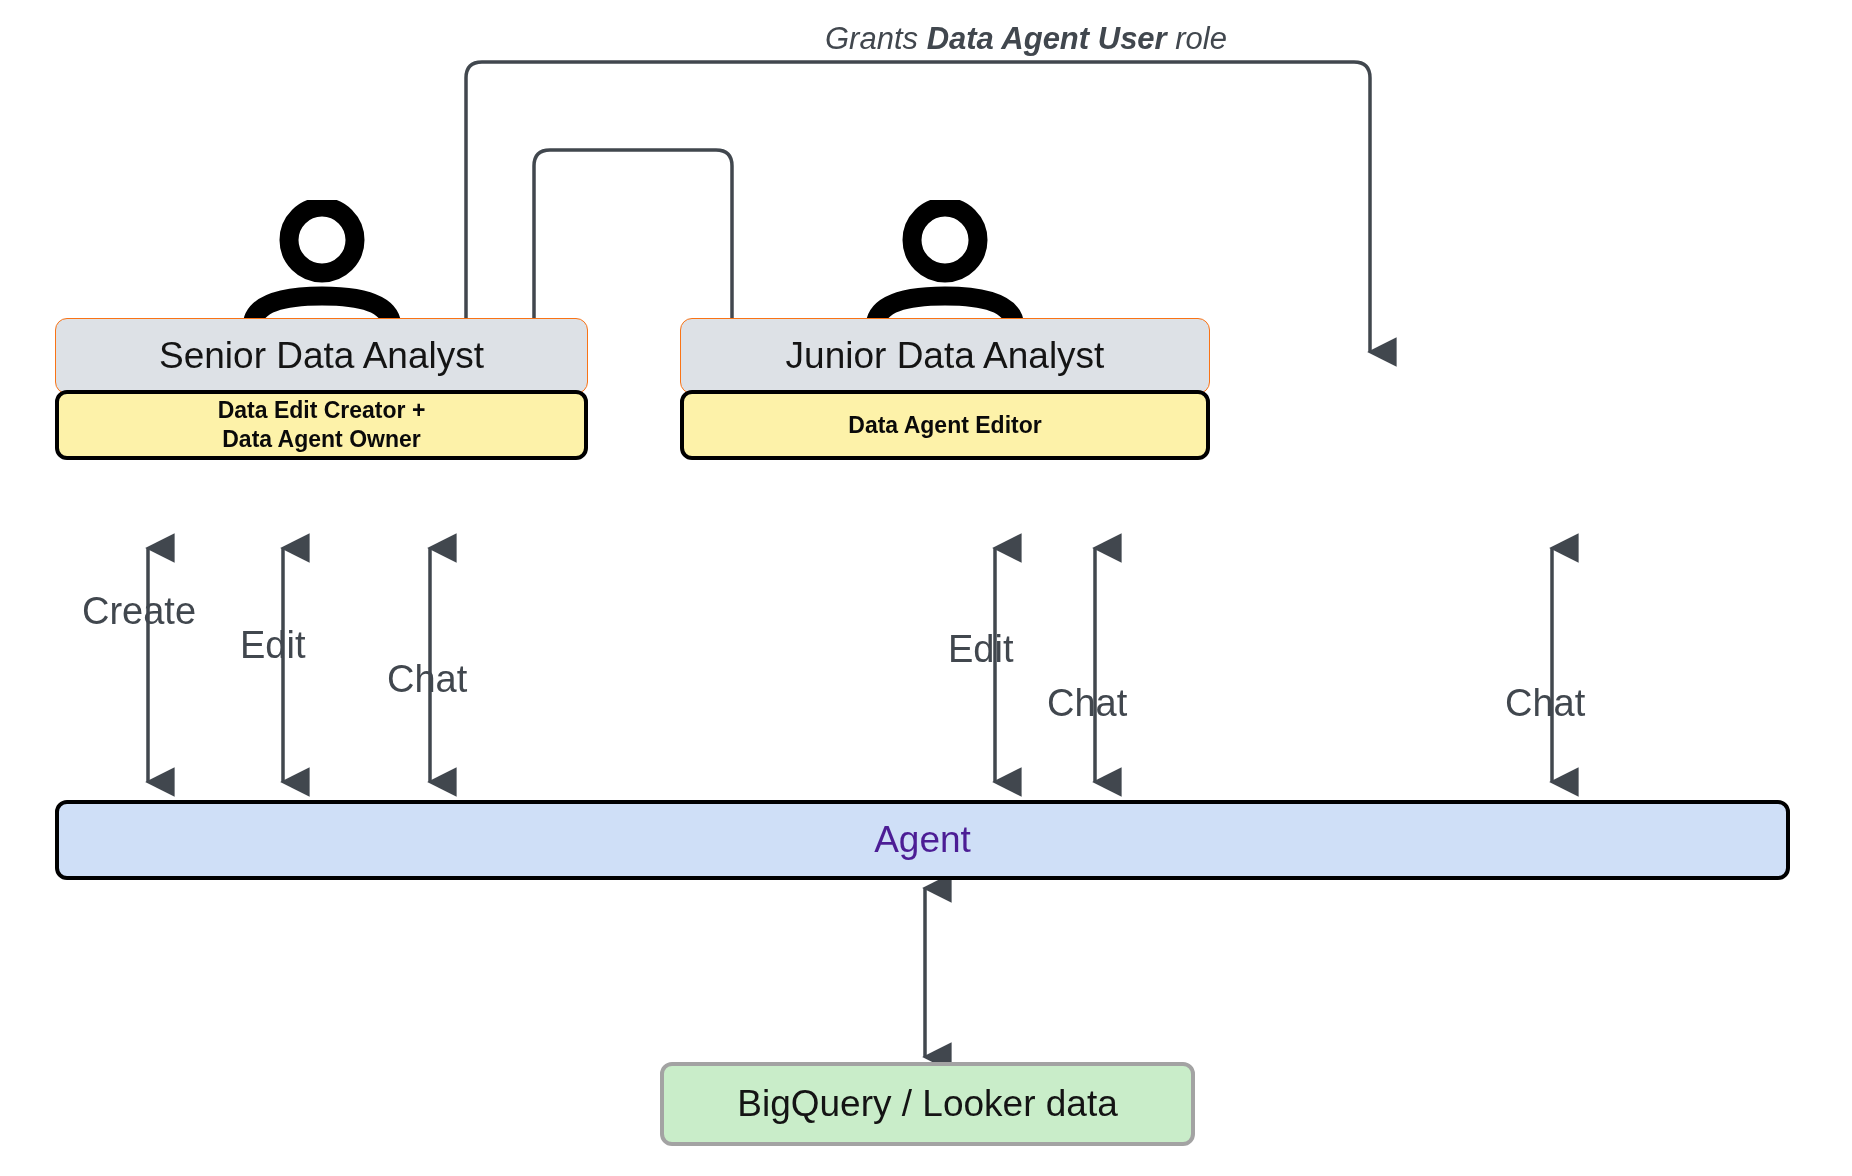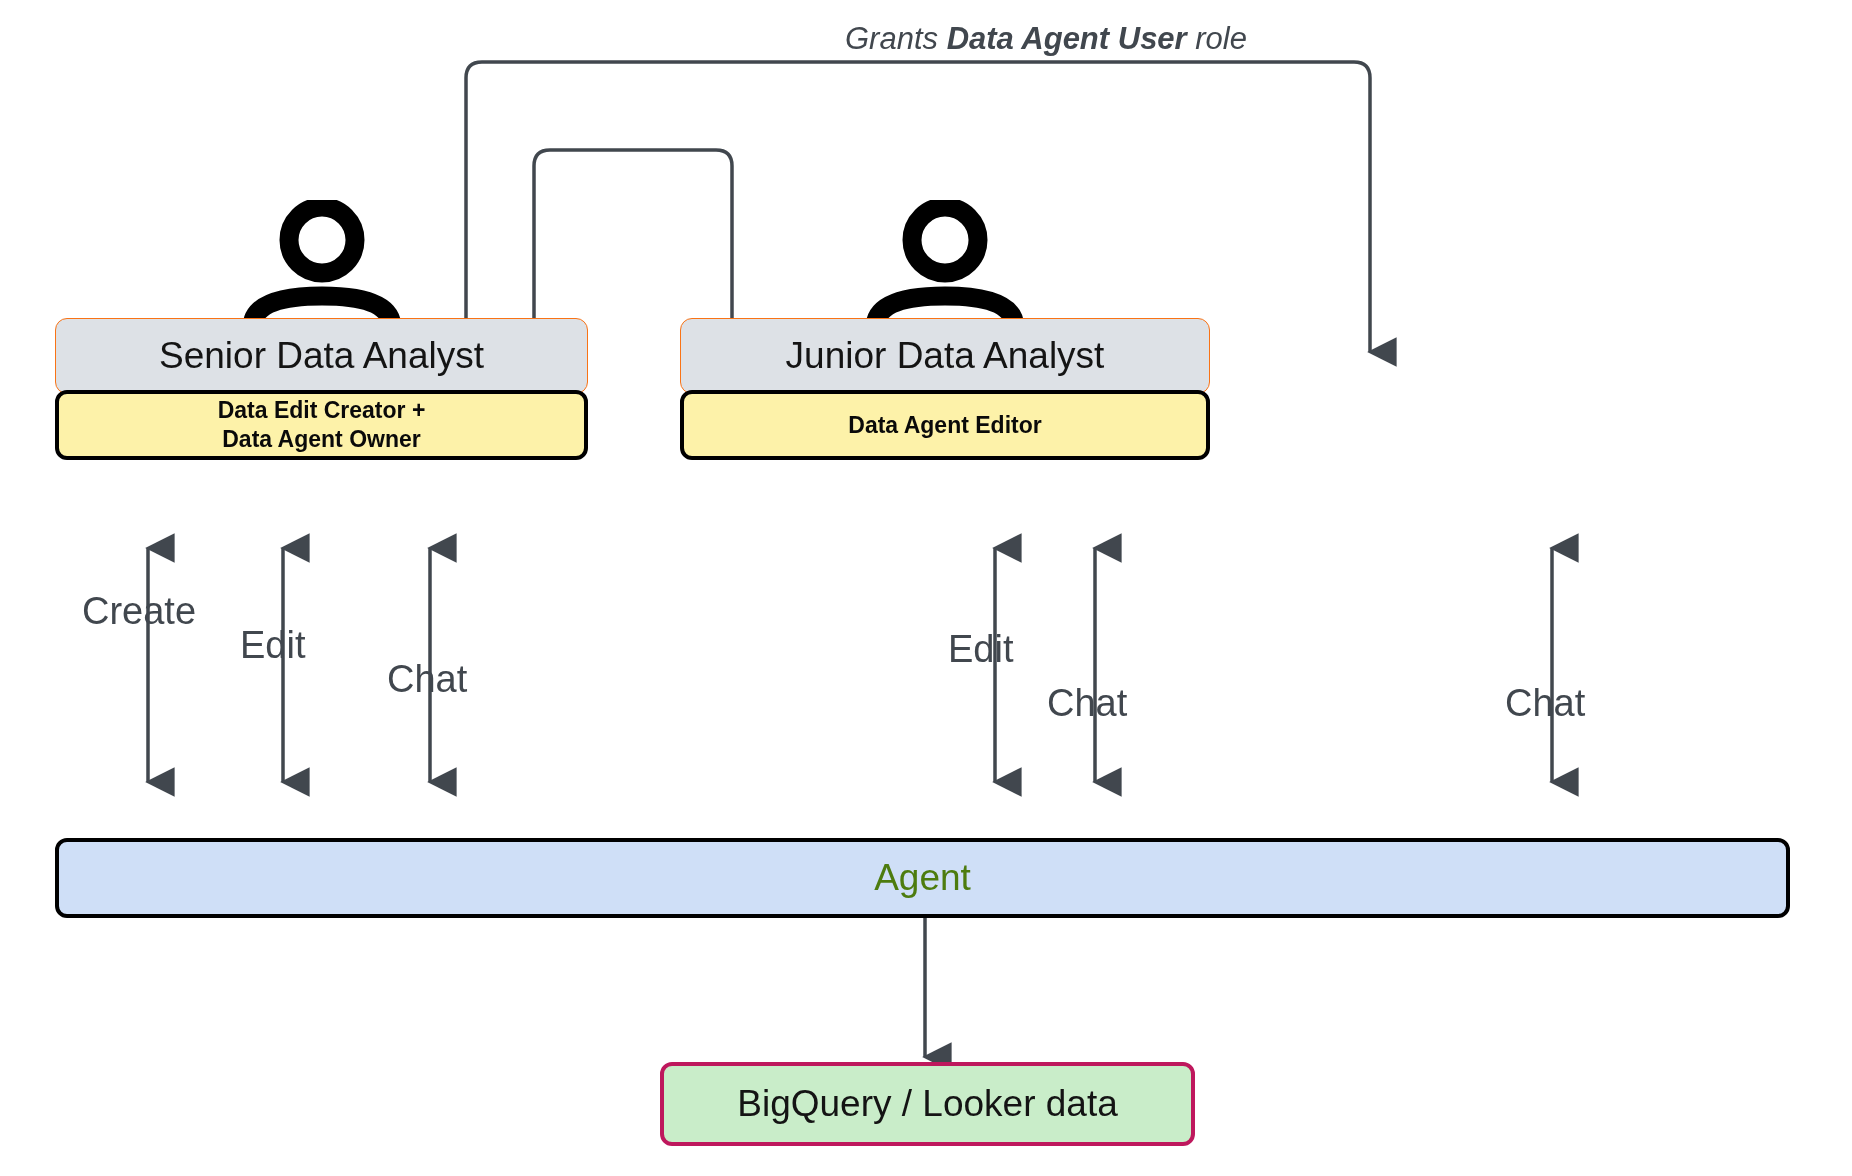--- a/index.html
+++ b/index.html
@@ -73,29 +73,28 @@
   
   .agent-bar {
     position: absolute;
     box-sizing: border-box;
     border: 4px solid #000000;
     border-radius: 12px;
     background: #cfdff7;
     display: flex;
     align-items: center;
     justify-content: center;
-    color: #4d7c0f;
+    color: #4c1d95;
     font-size: 37px;
     z-index: 3;
-    margin-top: 38px;
   }
   .data-box {
     position: absolute;
     box-sizing: border-box;
-    border: 4px solid #be185d;
+    border: 4px solid #a3a3a3;
     border-radius: 12px;
     background: #c9edc9;
     display: flex;
     align-items: center;
     justify-content: center;
     color: #141414;
     font-size: 37px;
     z-index: 3;
   }
 
@@ -158,21 +157,21 @@
 
     <g>
       <line x1="1552" y1="548" x2="1552" y2="782" stroke="#41474e" stroke-width="3.5" marker-start="url(#arrowhead)" marker-end="url(#arrowhead)"></line>
     </g>
 
     <g>
       <line x1="925" y1="888" x2="925" y2="1057" stroke="#41474e" stroke-width="3.5" marker-start="url(#arrowhead)" marker-end="url(#arrowhead)"></line>
     </g>
   </svg>
 
-  <div class="grant-label" style="left:825px; top:21px;margin-left:20px;">
+  <div class="grant-label" style="left:825px; top:21px;">
     <span>Grants </span><b>Data Agent User</b><span> role</span>
   </div>
 
 
   <div class="person-col" style="left:55px; top:200px; width:533px; height:340px;">
 
     <svg class="person-icon" width="160" height="150" viewBox="0 0 160 150" style="top:0px;" xmlns="http://www.w3.org/2000/svg">
       <circle cx="80" cy="40" r="33" fill="none" stroke="#000" stroke-width="19"></circle>
       <path d="M10 148 L10 128 Q10 96 80 96 Q150 96 150 128 L150 148 Z" fill="none" stroke="#000" stroke-width="19" stroke-linejoin="round"></path>
     </svg>

